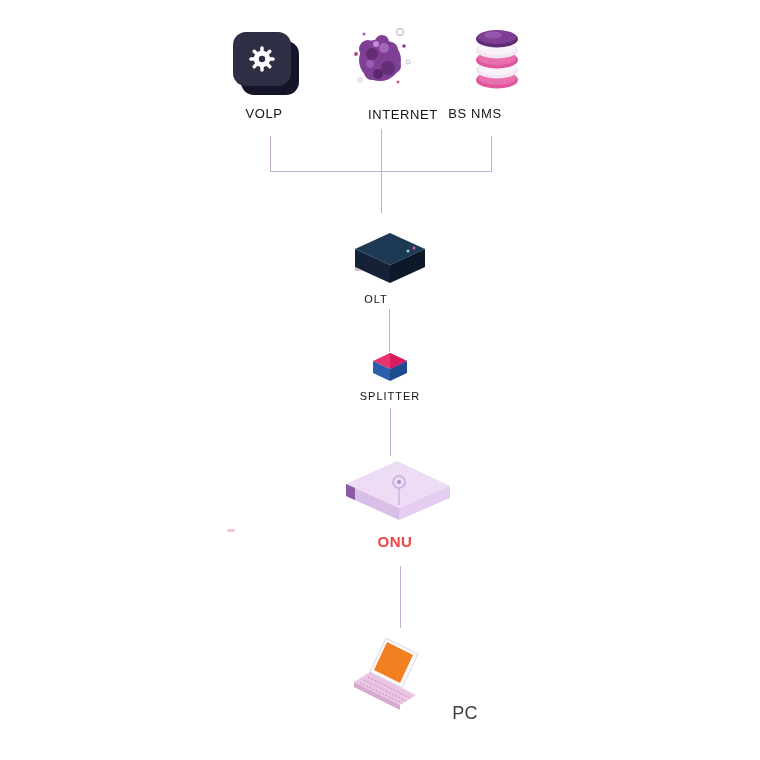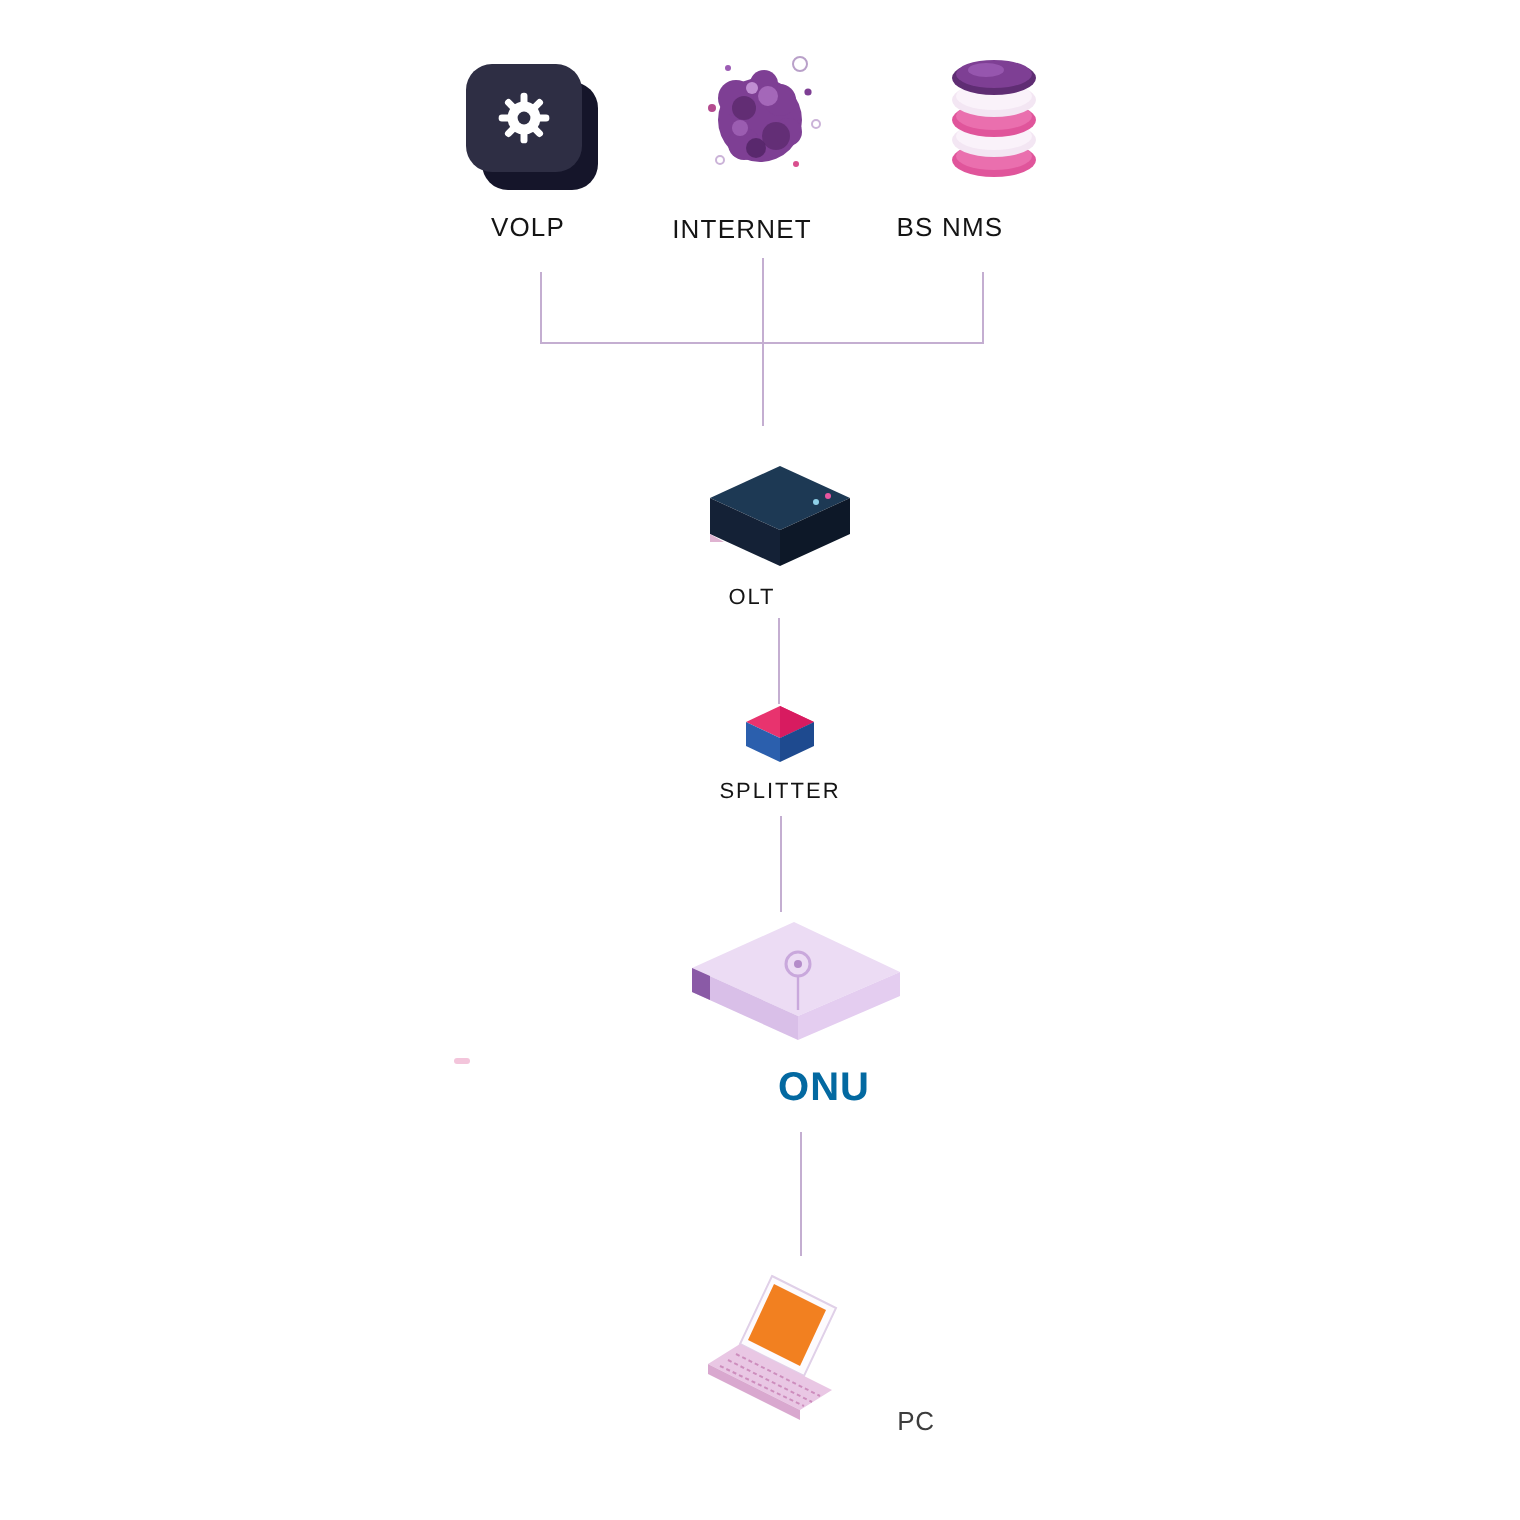--- a/index.html
+++ b/index.html
@@ -9,22 +9,22 @@
 
   .edge { position:absolute; background:#c4aed1; }
   .edge.v { width:1px; }
   .edge.h { height:1px; }
 
   .node { position:absolute; }
 
   .label { position:absolute; text-align:center; color:#141414; font-size:13px;
            letter-spacing:0.6px; }
   .label.small { font-size:11px; letter-spacing:1px; }
-  .label.onu { font-size:20px; font-weight:bold; letter-spacing:0.5px; color:#0369a1;text-align:right; }
-  .label.pc  { font-size:13px; color:#3c3c3c; letter-spacing:0.4px; text-align:center; }
+  .label.onu { font-size:15px; font-weight:bold; letter-spacing:0.5px; color:#ef4444; }
+  .label.pc  { font-size:18px; color:#3c3c3c; letter-spacing:0.4px; text-align:right; }
 
   .gear-shadow { position:absolute; left:8px; top:9px; width:58px; height:54px;
                  background:#15152a; border-radius:13px; }
   .gear-box { position:absolute; left:0; top:0; width:58px; height:54px;
               background:#2e2e44; border-radius:13px;
               display:flex; align-items:center; justify-content:center; }
 
   .deco-dash { position:absolute; left:227px; top:529px; width:8px; height:3px;
                background:#f0b6d2; border-radius:2px; opacity:0.8; }
 </style>
@@ -74,21 +74,21 @@
       <circle cx="26" cy="20" r="3" fill="#c897d8" opacity="0.9"></circle>
       <circle cx="6" cy="30" r="2" fill="#b44b8f"></circle>
       <circle cx="54" cy="22" r="1.8" fill="#7e3f94"></circle>
       <circle cx="48" cy="58" r="1.5" fill="#d94f8e"></circle>
       <circle cx="14" cy="10" r="1.5" fill="#9c5cb4"></circle>
       <circle cx="50" cy="8" r="3.5" fill="none" stroke="#b9a0c9" stroke-width="1"></circle>
       <circle cx="58" cy="38" r="2" fill="none" stroke="#cbb3d8" stroke-width="1"></circle>
       <circle cx="10" cy="56" r="2" fill="none" stroke="#cbb3d8" stroke-width="1"></circle>
     </svg>
   </div>
-  <div class="label" style="left:333px;top:107px;width:76px">INTERNET</div>
+  <div class="label" style="left:365px;top:107px;width:76px">INTERNET</div>
 
   <div class="node" style="left:473px;top:26px;width:48px;height:64px">
     <svg width="48" height="64" viewBox="0 0 48 64">
       <ellipse cx="24" cy="54" rx="21" ry="8.5" fill="#e0559b"></ellipse>
       <ellipse cx="24" cy="52" rx="19" ry="7" fill="#ea6fae"></ellipse>
       <ellipse cx="24" cy="44" rx="21" ry="8.5" fill="#f3e6f3"></ellipse>
       <ellipse cx="24" cy="42" rx="19" ry="7" fill="#faf2fa"></ellipse>
       <ellipse cx="24" cy="34" rx="21" ry="8.5" fill="#e0559b"></ellipse>
       <ellipse cx="24" cy="32" rx="19" ry="7" fill="#ea6fae"></ellipse>
       <ellipse cx="24" cy="24" rx="21" ry="8.5" fill="#f3e6f3"></ellipse>

